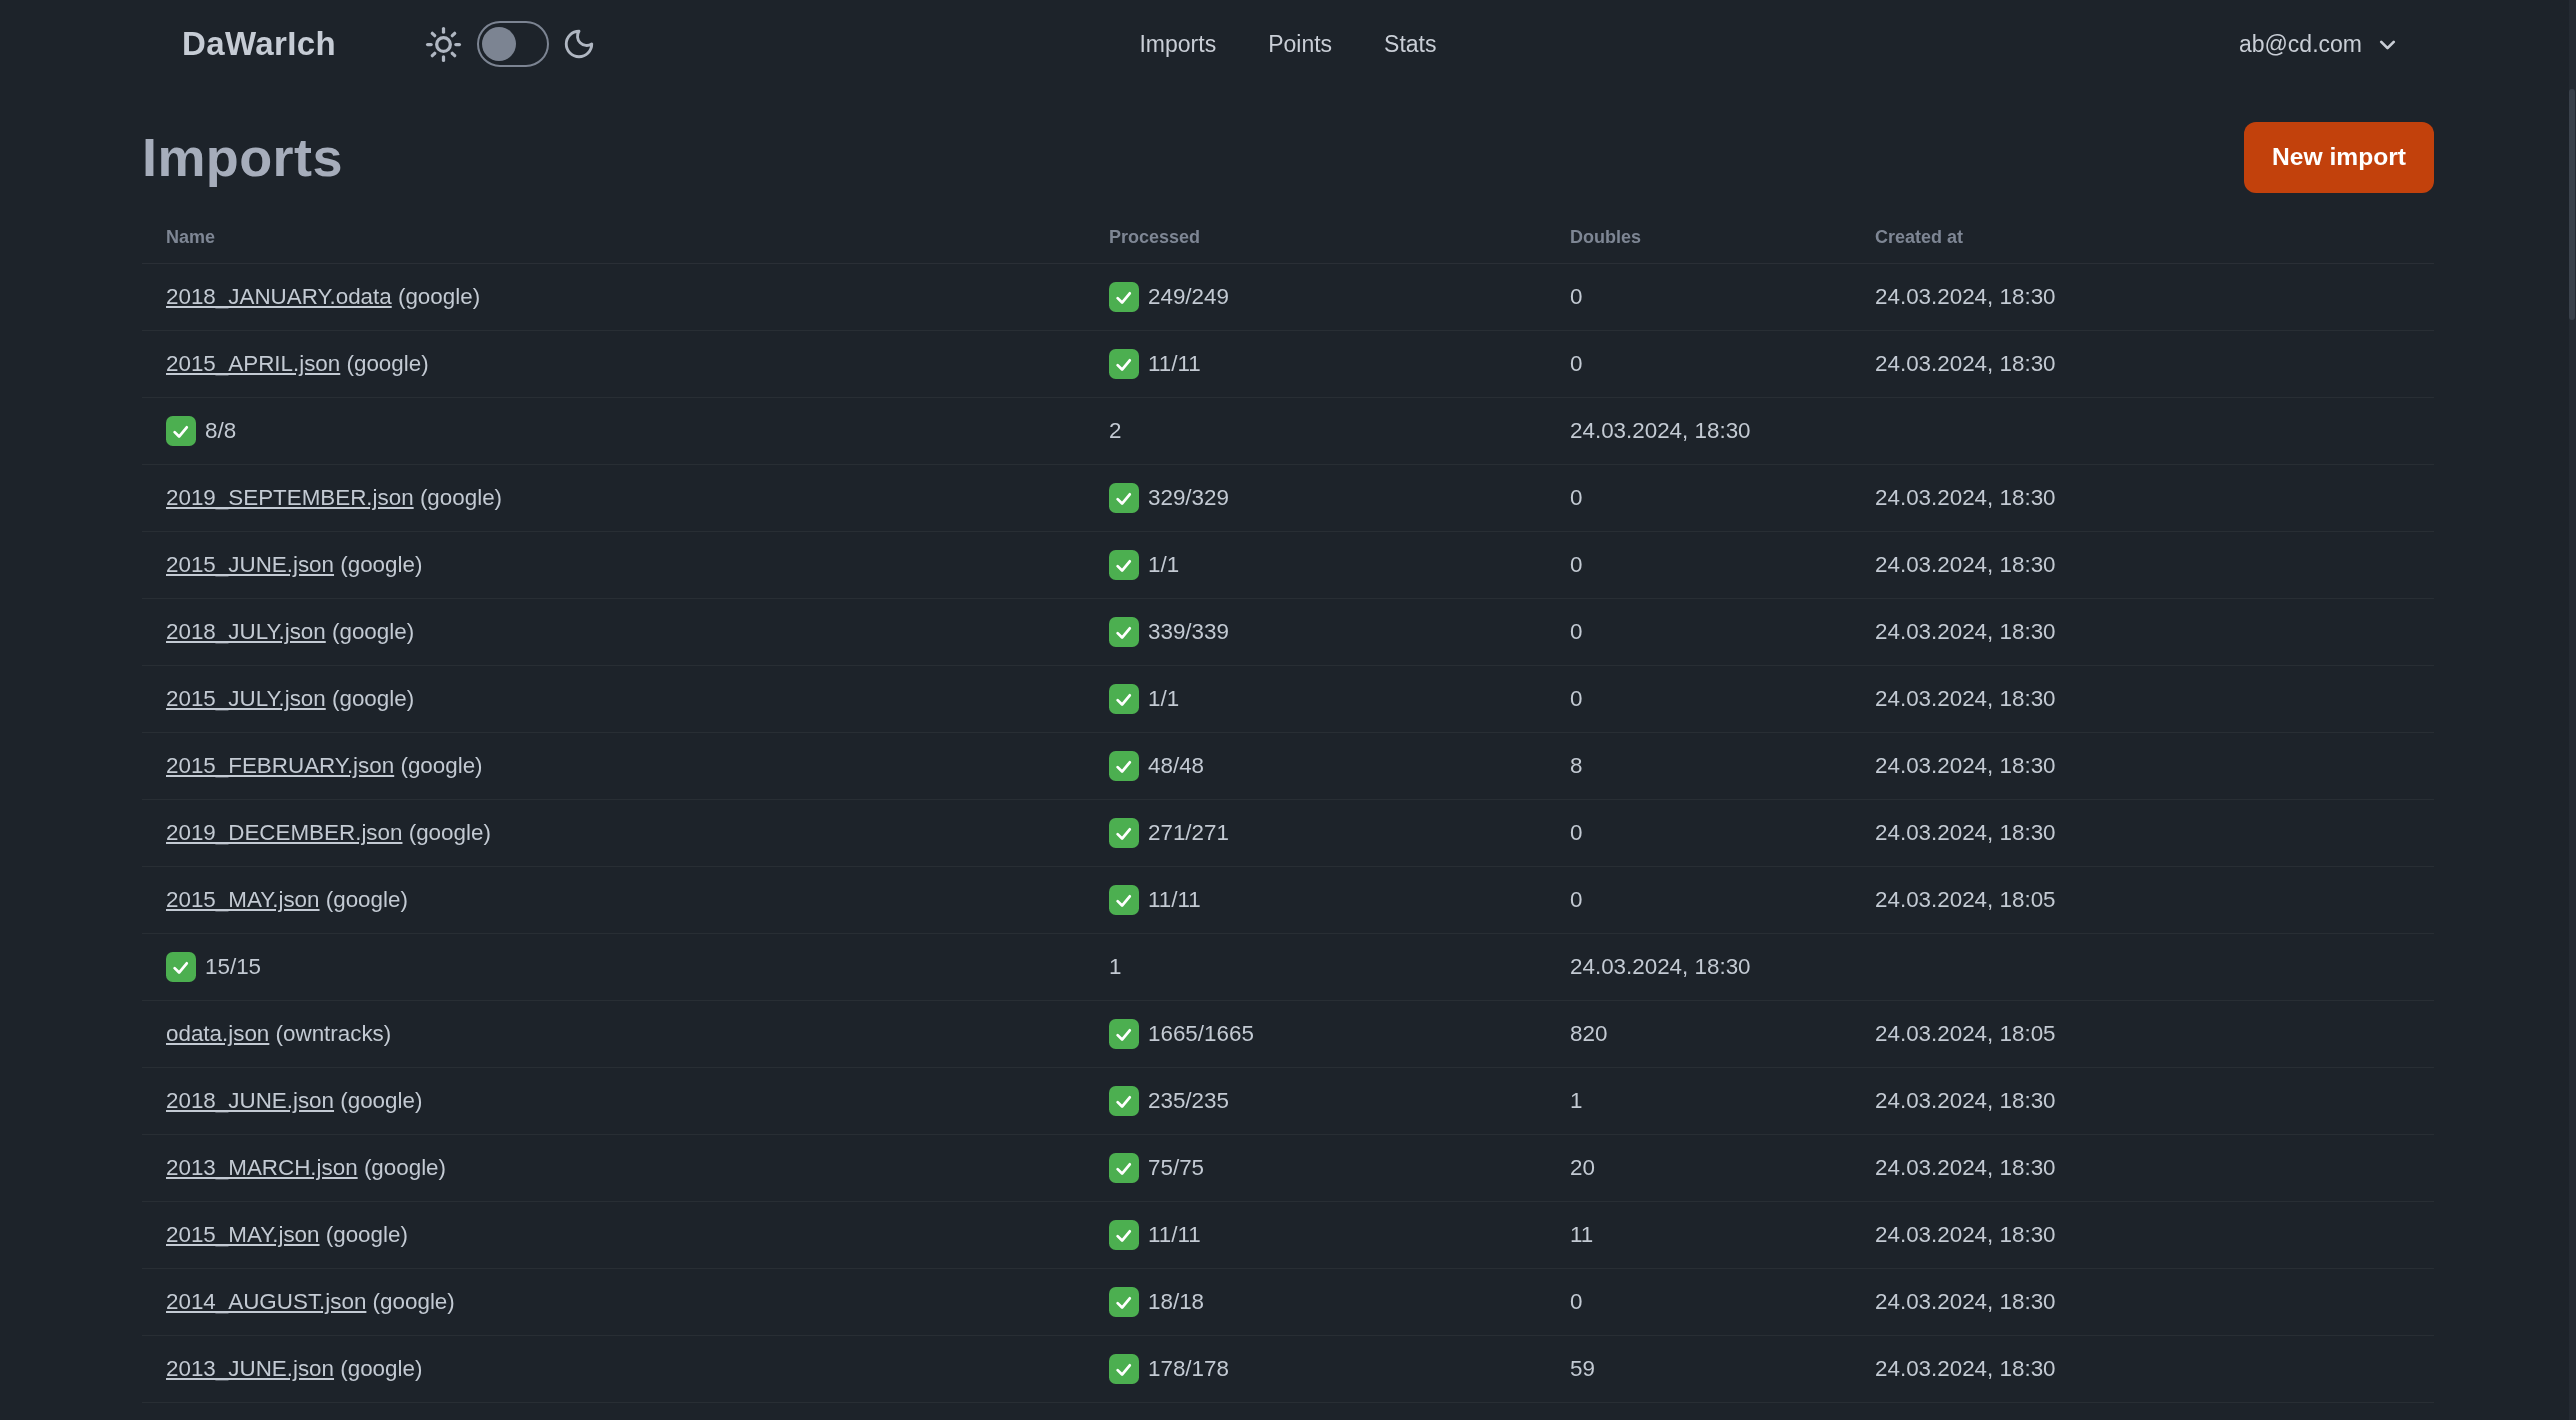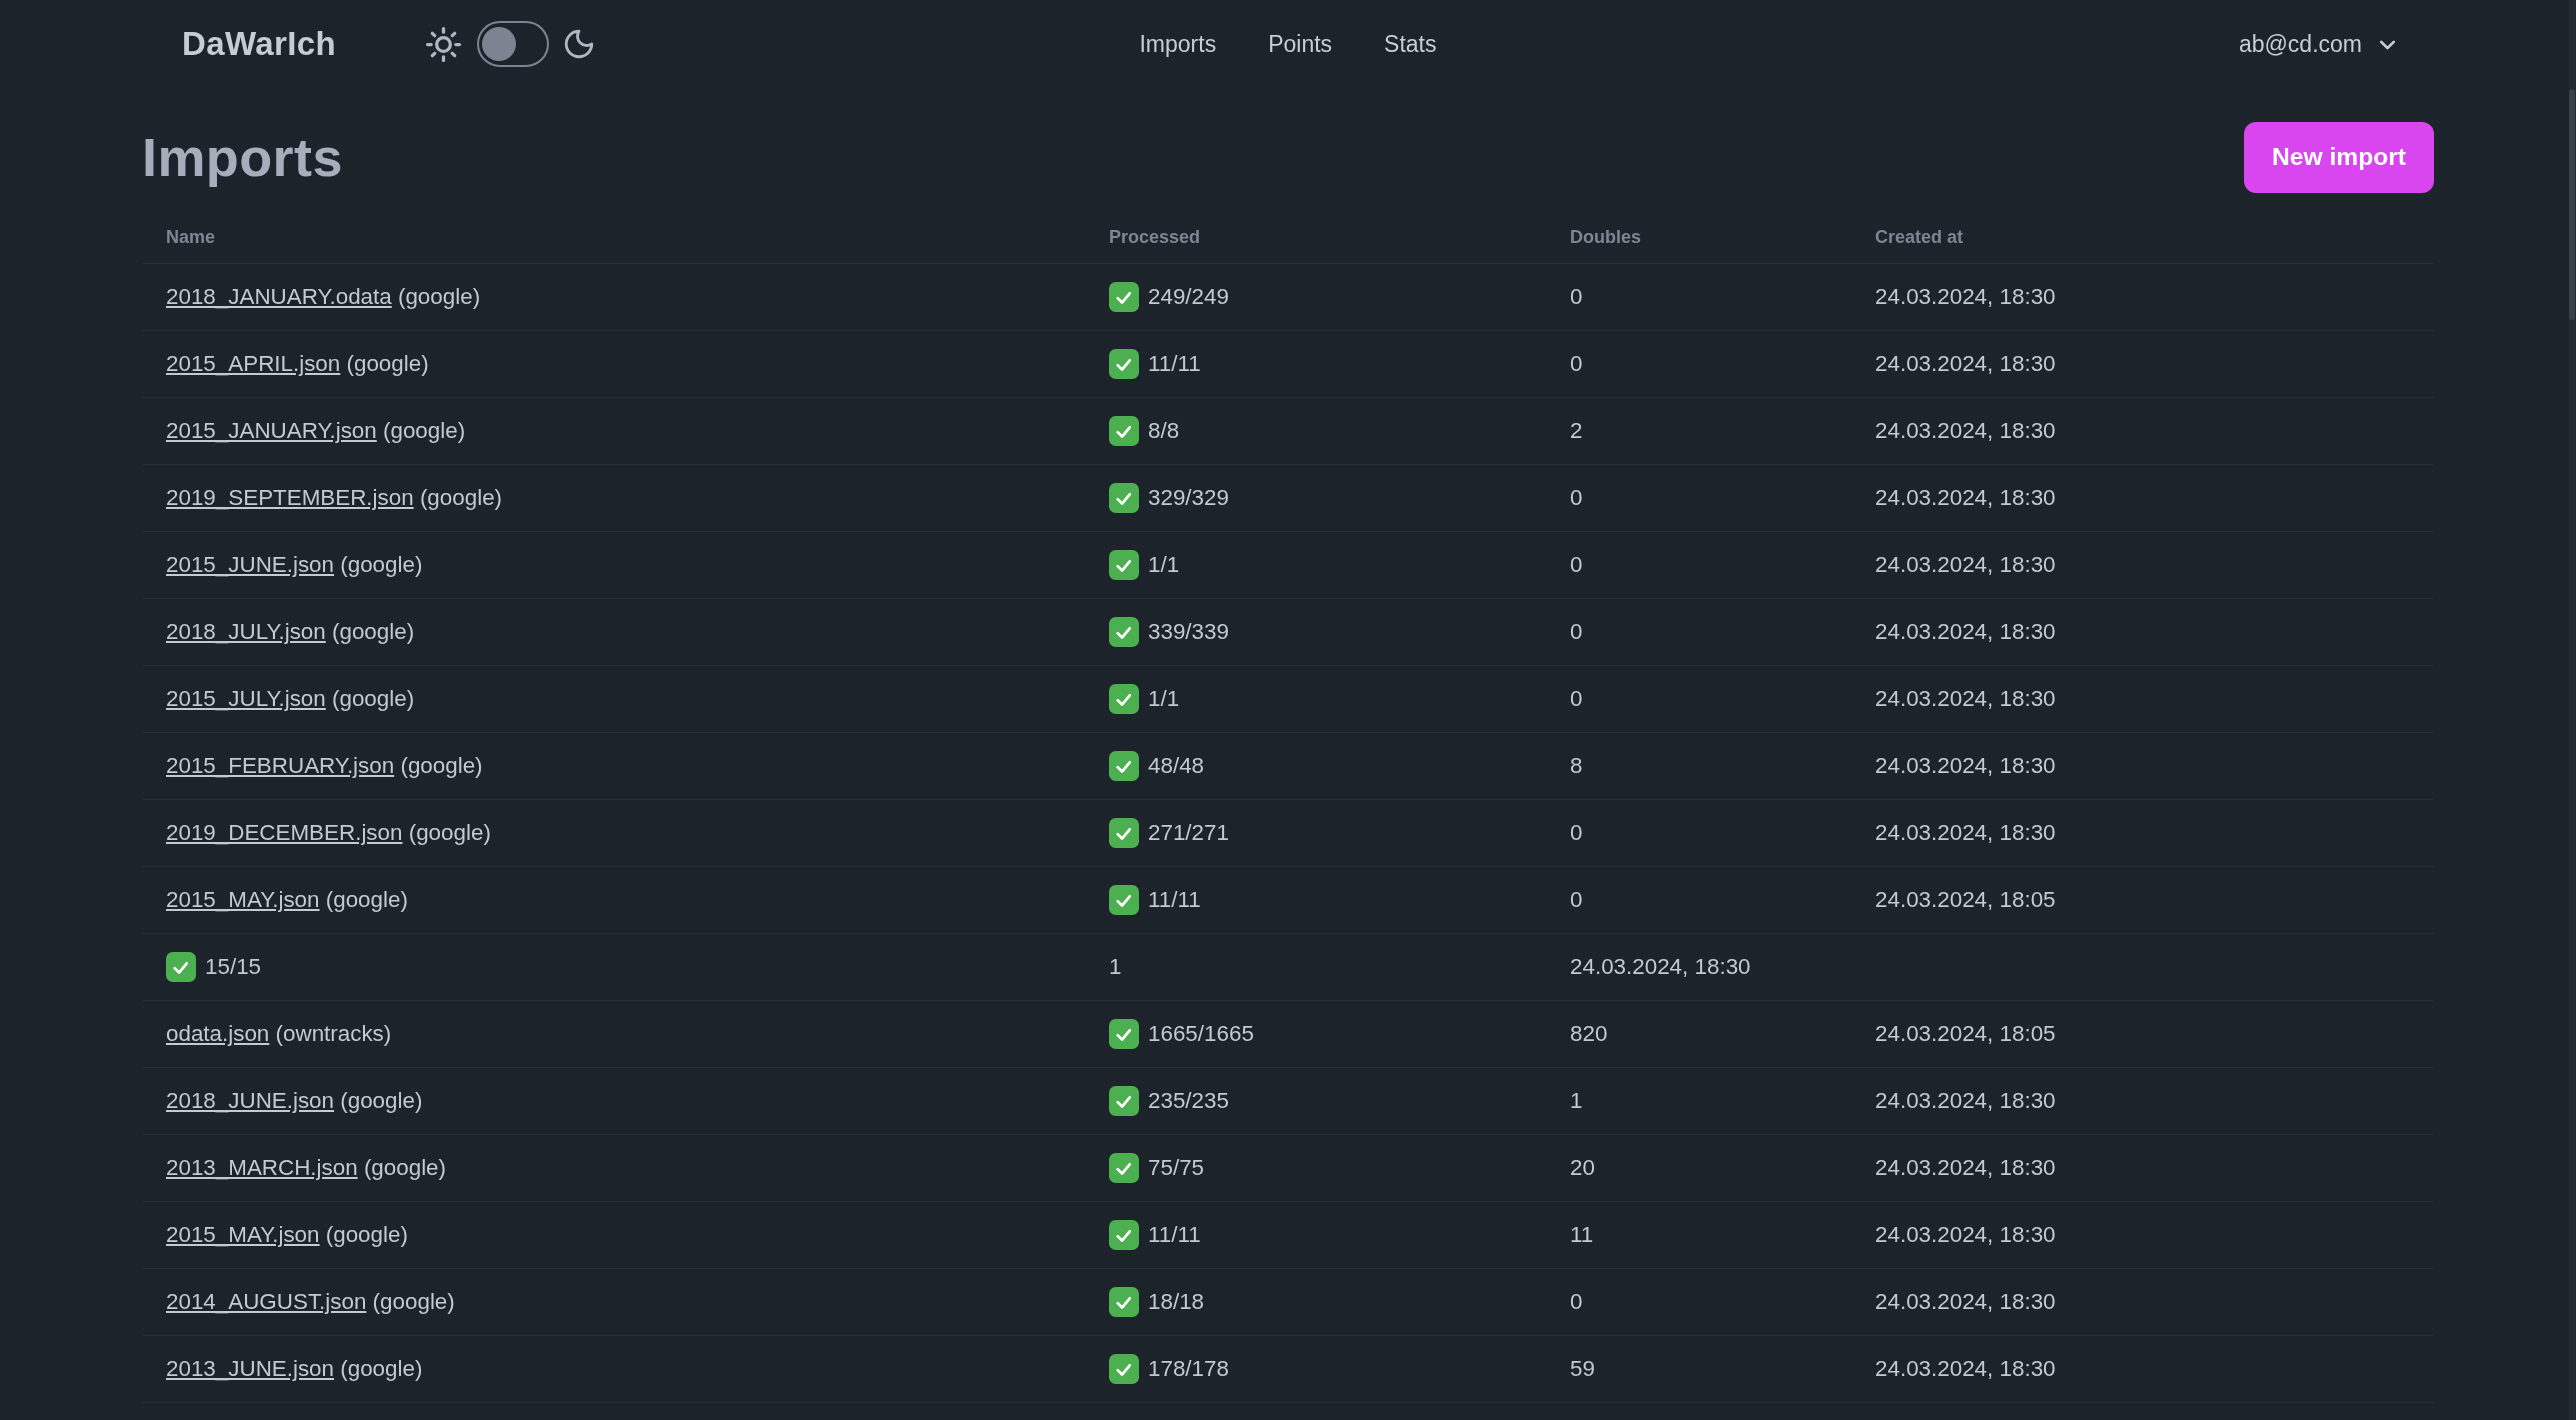--- a/index.html
+++ b/index.html
@@ -38,21 +38,21 @@
     color:#c9ced6; font-size:23px; cursor:pointer;
   }
   
   .page { padding:0 142px; }
   .page-head {
     margin-top:33px; display:flex; align-items:center; justify-content:space-between;
     height:72px;
   }
   .page-title { font-size:54px; font-weight:700; color:#a6adbb; letter-spacing:0.4px; }
   .btn-primary {
-    background:#d946ef; color:#ffffff; border:none; border-radius:12px;
+    background:#c2410c; color:#ffffff; border:none; border-radius:12px;
     height:71px; padding:0 28px; font-size:24.6px; font-weight:600;
     font-family:inherit; cursor:pointer;
   }
   
   .table { margin-top:19.4px; }
   .t-header, .t-row {
     display:grid; grid-template-columns:943px 461px 305px 584px;
     align-items:center;
   }
   .t-header {
@@ -163,21 +163,20 @@
                 <svg width="19.4" height="19.4" viewBox="0 0 24 24" fill="none" stroke="#ffffff" stroke-width="3.4" stroke-linecap="round" stroke-linejoin="round">
                   <polyline points="4.5 12.5 10 18 19.5 6.5"></polyline>
                 </svg>
               </span>
               <span>11/11</span>
             </div>
             <div class="cell">0</div>
             <div class="cell">24.03.2024, 18:30</div>
           </div>
           <div class="t-row">
-            <div class="cell"><a class="file-link">2015_JANUARY.json</a><span class="file-src"> (google)</span></div>
             <div class="cell proc">
               <span class="check">
                 <svg width="19.4" height="19.4" viewBox="0 0 24 24" fill="none" stroke="#ffffff" stroke-width="3.4" stroke-linecap="round" stroke-linejoin="round">
                   <polyline points="4.5 12.5 10 18 19.5 6.5"></polyline>
                 </svg>
               </span>
               <span>8/8</span>
             </div>
             <div class="cell">2</div>
             <div class="cell">24.03.2024, 18:30</div>

